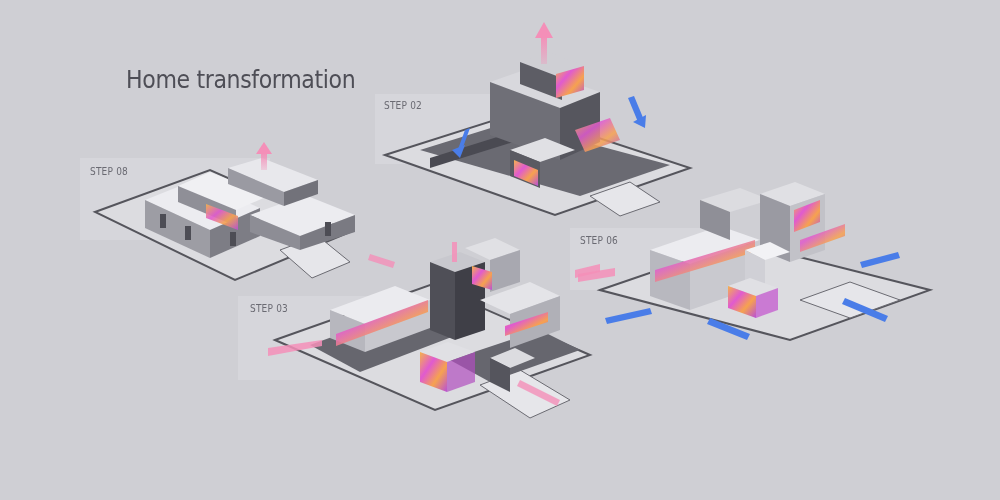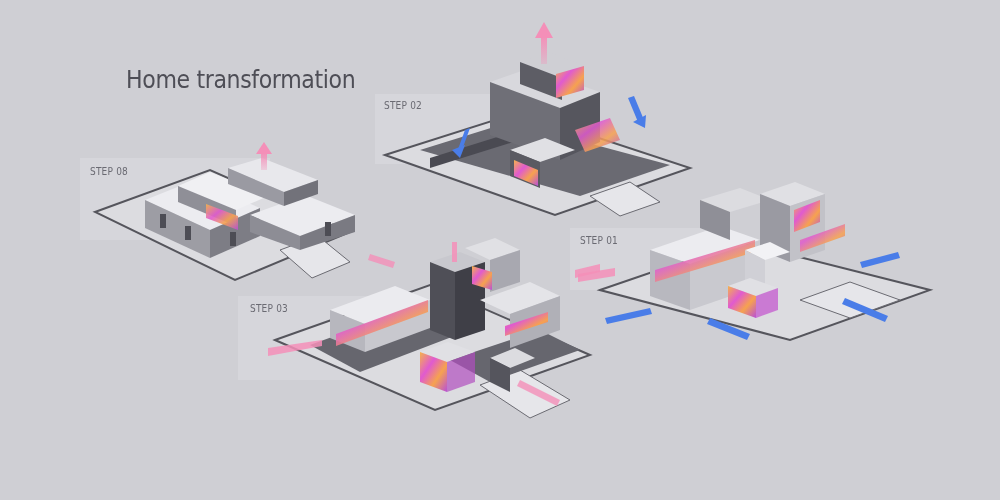--- a/index.html
+++ b/index.html
@@ -33,21 +33,21 @@
 <div class="title">Home transformation</div>
 
 <div class="panel" style="left:80px;top:158px;width:190px;height:82px;"></div>
 <div class="panel" style="left:375px;top:94px;width:180px;height:70px;"></div>
 <div class="panel" style="left:238px;top:296px;width:150px;height:84px;"></div>
 <div class="panel" style="left:570px;top:228px;width:150px;height:62px;"></div>
 
 <div class="step-label" style="left:90px;top:166px;">STEP 08</div>
 <div class="step-label" style="left:384px;top:100px;">STEP 02</div>
 <div class="step-label" style="left:250px;top:303px;">STEP 03</div>
-<div class="step-label" style="left:580px;top:235px;">STEP 01</div>
+<div class="step-label" style="left:580px;top:235px;">STEP 06</div>
 
 <svg class="scene" width="1000" height="500" viewBox="0 0 1000 500">
   <defs>
     <linearGradient id="glass" x1="0" y1="0" x2="1" y2="1">
       <stop offset="0" stop-color="#f5b34a"></stop>
       <stop offset="0.35" stop-color="#e05ad0"></stop>
       <stop offset="0.65" stop-color="#f6a24f"></stop>
       <stop offset="1" stop-color="#b84fd9"></stop>
     </linearGradient>
     <linearGradient id="pinkArrow" x1="0" y1="1" x2="0" y2="0">

